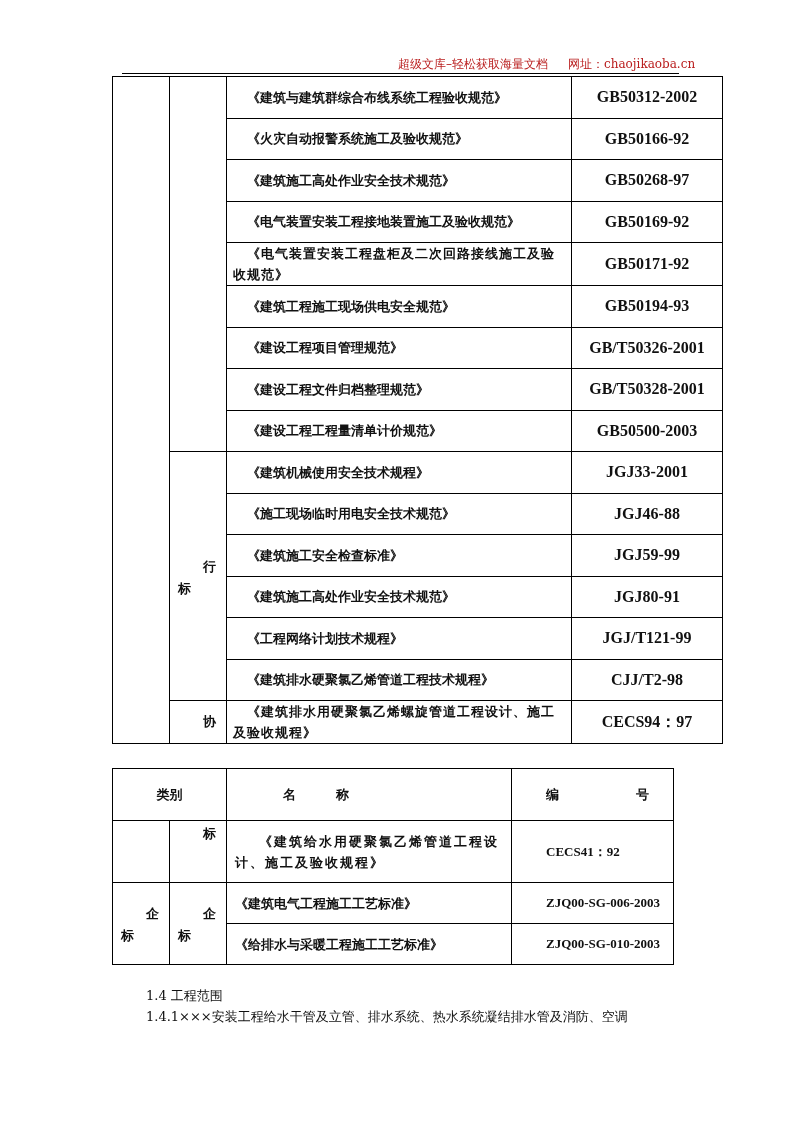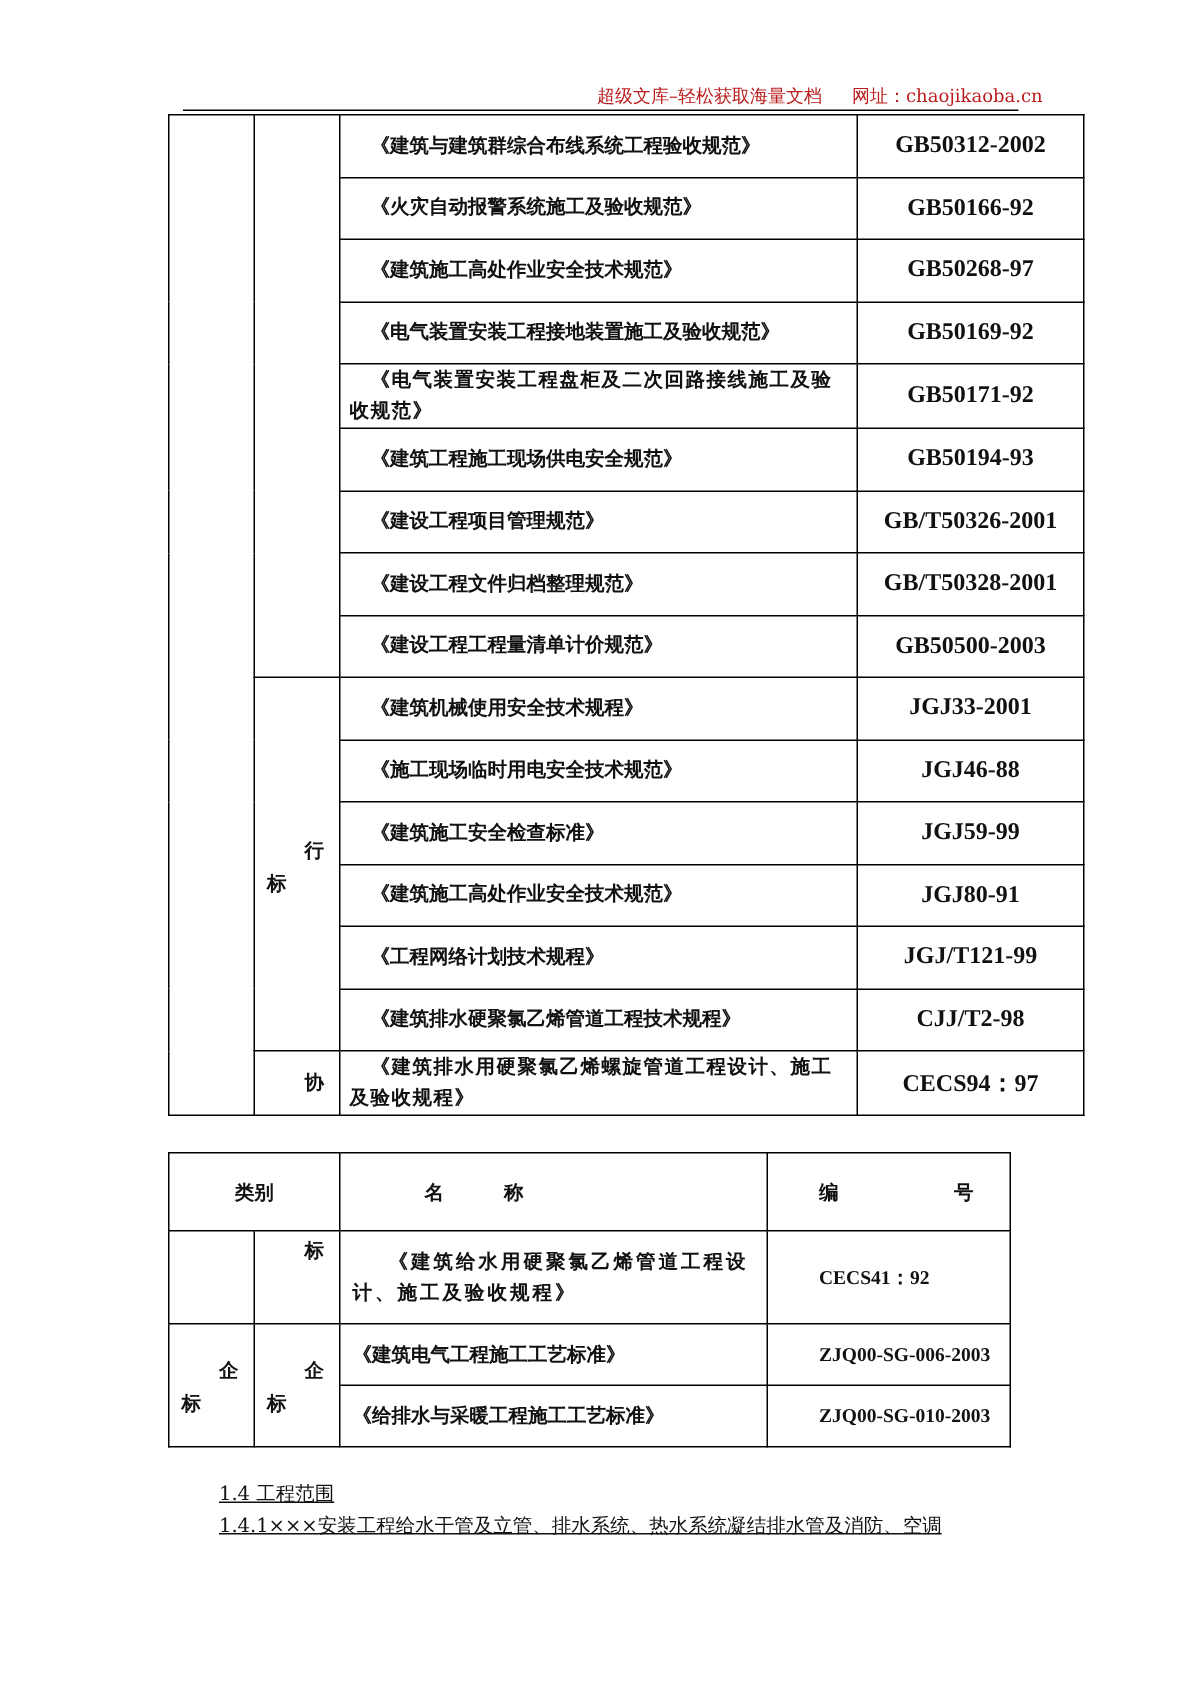--- a/index.html
+++ b/index.html
@@ -28,21 +28,21 @@
   #t2 .hcat { text-align:center; }
   #t2 .hname { padding-left:56px; }
   #t2 .hname span, #t2 .hcode span { display:inline-block; }
   #t2 .hcode { padding-left:34px; padding-right:24px; }
   #t2 .hcode .right { float:right; }
   #t2 td.name { padding-left:8px; padding-right:6px; line-height:21px; }
   #t2 td.name.wrap { text-indent:24px; letter-spacing:2px; }
   #t2 td.name.single { }
   #t2 td.code { padding-left:34px; font-family:"Liberation Serif",serif; }
 
-  .para { position:absolute; left:146px; font-size:13px; white-space:nowrap;text-decoration:underline; }
+  .para { position:absolute; left:146px; font-size:13px; white-space:nowrap; }
 </style>
 </head>
 <body>
 
 <div class="header">
   <span>超级文库–轻松获取海量文档</span><span class="sep"></span><span>网址：chaojikaoba.cn</span>
 </div>
 <div class="header-rule"></div>
 
 <table id="t1">

